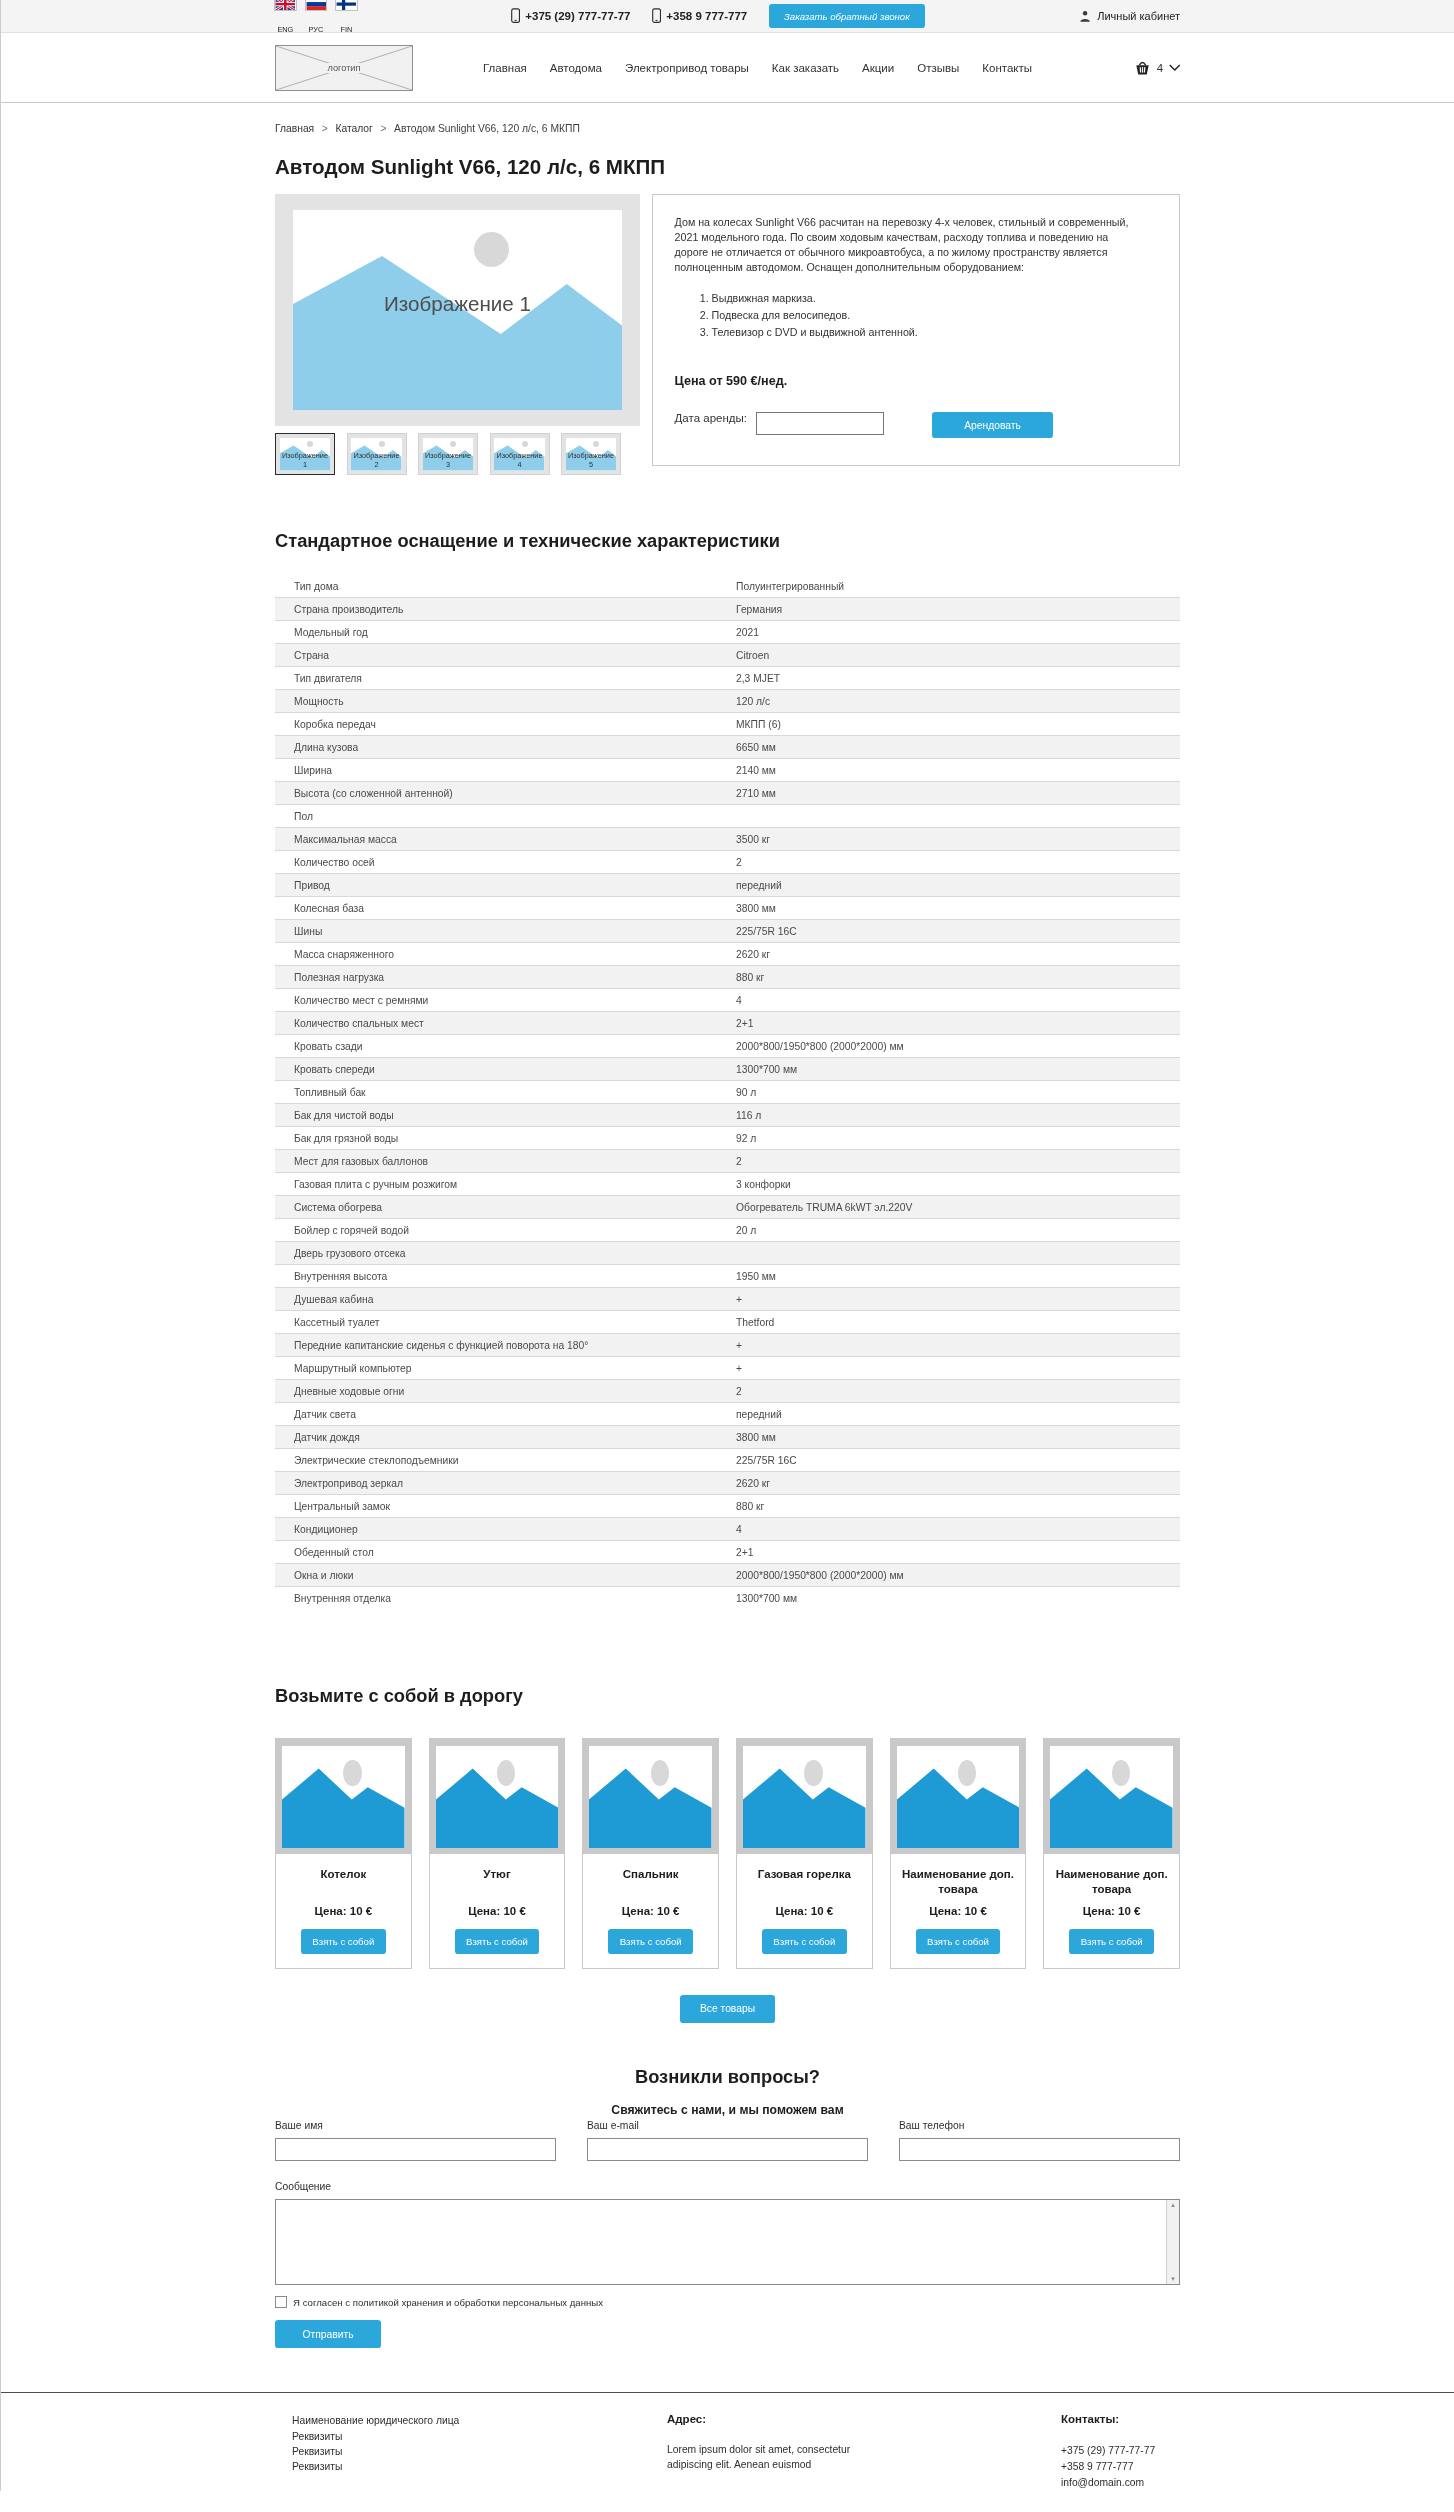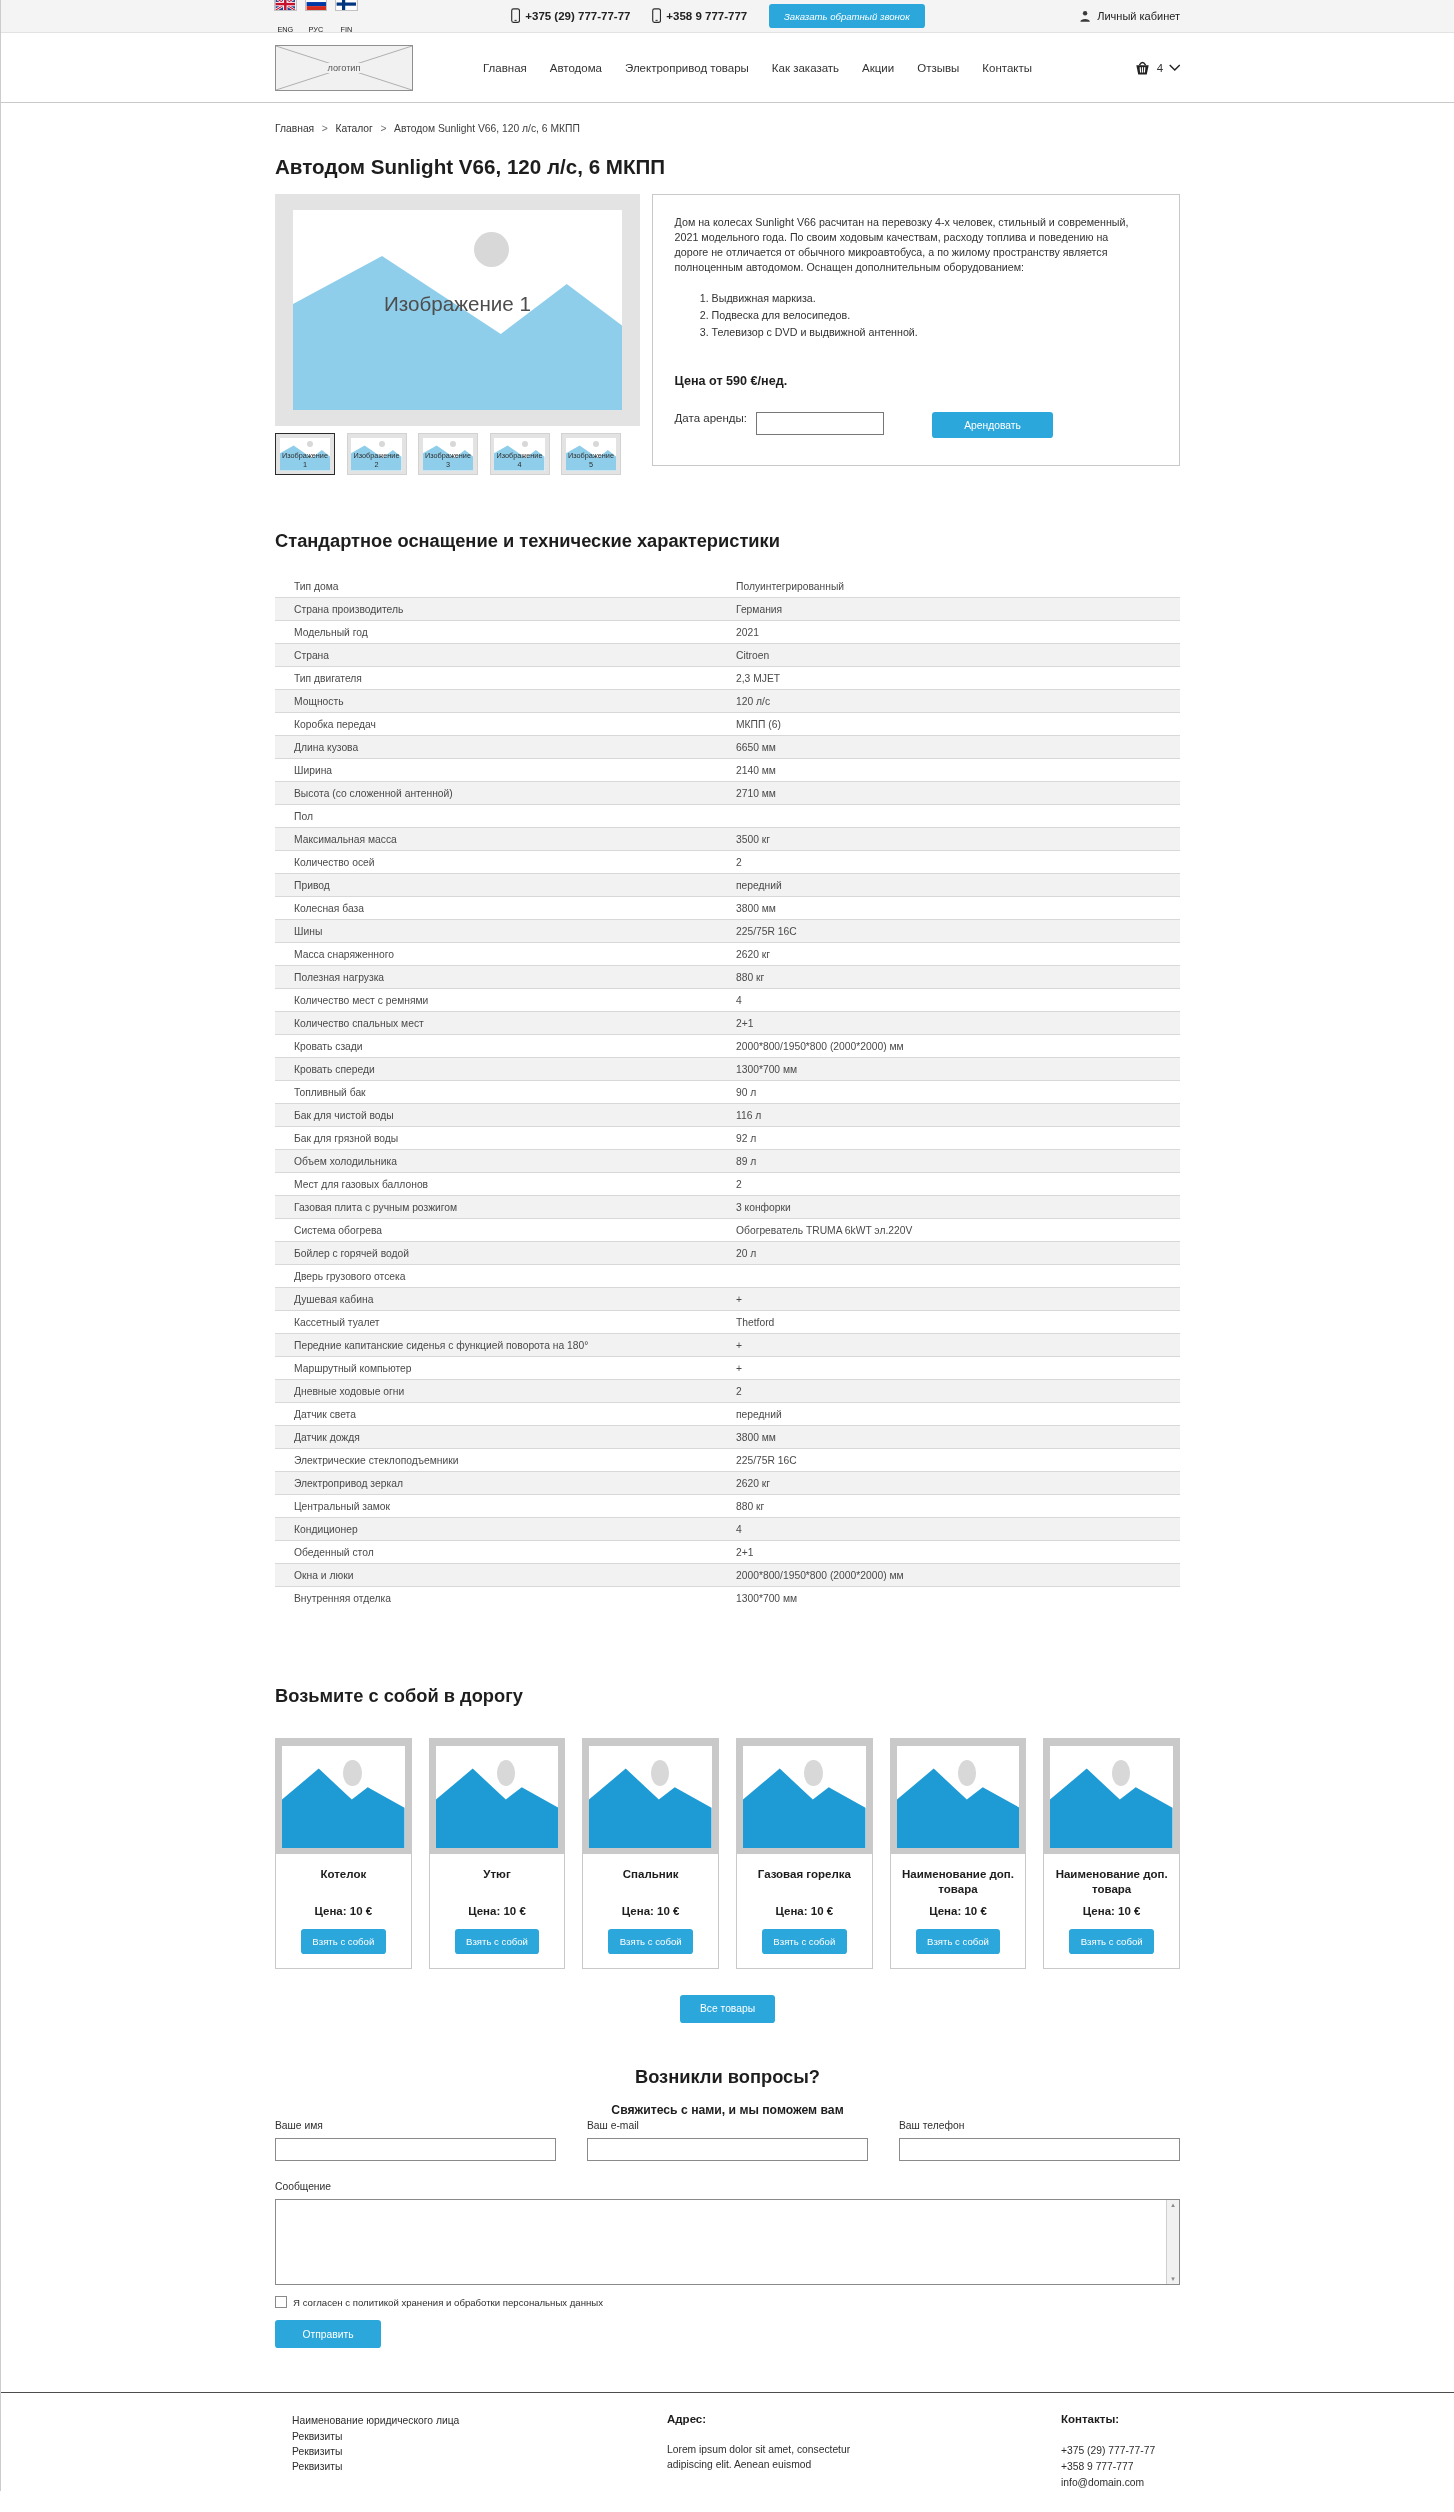--- a/index.html
+++ b/index.html
@@ -425,24 +425,20 @@
         <div class="spec-row">
           <span class="spec-label">Бак для чистой воды</span>
           <span class="spec-value">116 л</span>
         </div>
 
         <div class="spec-row">
           <span class="spec-label">Бак для грязной воды</span>
           <span class="spec-value">92 л</span>
         </div>
 
-        <div class="spec-row">
-          <span class="spec-label">Объем холодильника</span>
-          <span class="spec-value">89 л</span>
-        </div>
 
         <div class="spec-row">
           <span class="spec-label">Мест для газовых баллонов</span>
           <span class="spec-value">2</span>
         </div>
 
         <div class="spec-row">
           <span class="spec-label">Газовая плита с ручным розжигом</span>
           <span class="spec-value">3 конфорки</span>
         </div>
@@ -455,20 +451,24 @@
         <div class="spec-row">
           <span class="spec-label">Бойлер с горячей водой</span>
           <span class="spec-value">20 л</span>
         </div>
 
         <div class="spec-row">
           <span class="spec-label">Дверь грузового отсека</span>
           <span class="spec-value"></span>
         </div>
 
+        <div class="spec-row">
+          <span class="spec-label">Внутренняя высота</span>
+          <span class="spec-value">1950 мм</span>
+        </div>
 
         <div class="spec-row">
           <span class="spec-label">Душевая кабина</span>
           <span class="spec-value">+</span>
         </div>
 
         <div class="spec-row">
           <span class="spec-label">Кассетный туалет</span>
           <span class="spec-value">Thetford</span>
         </div>

